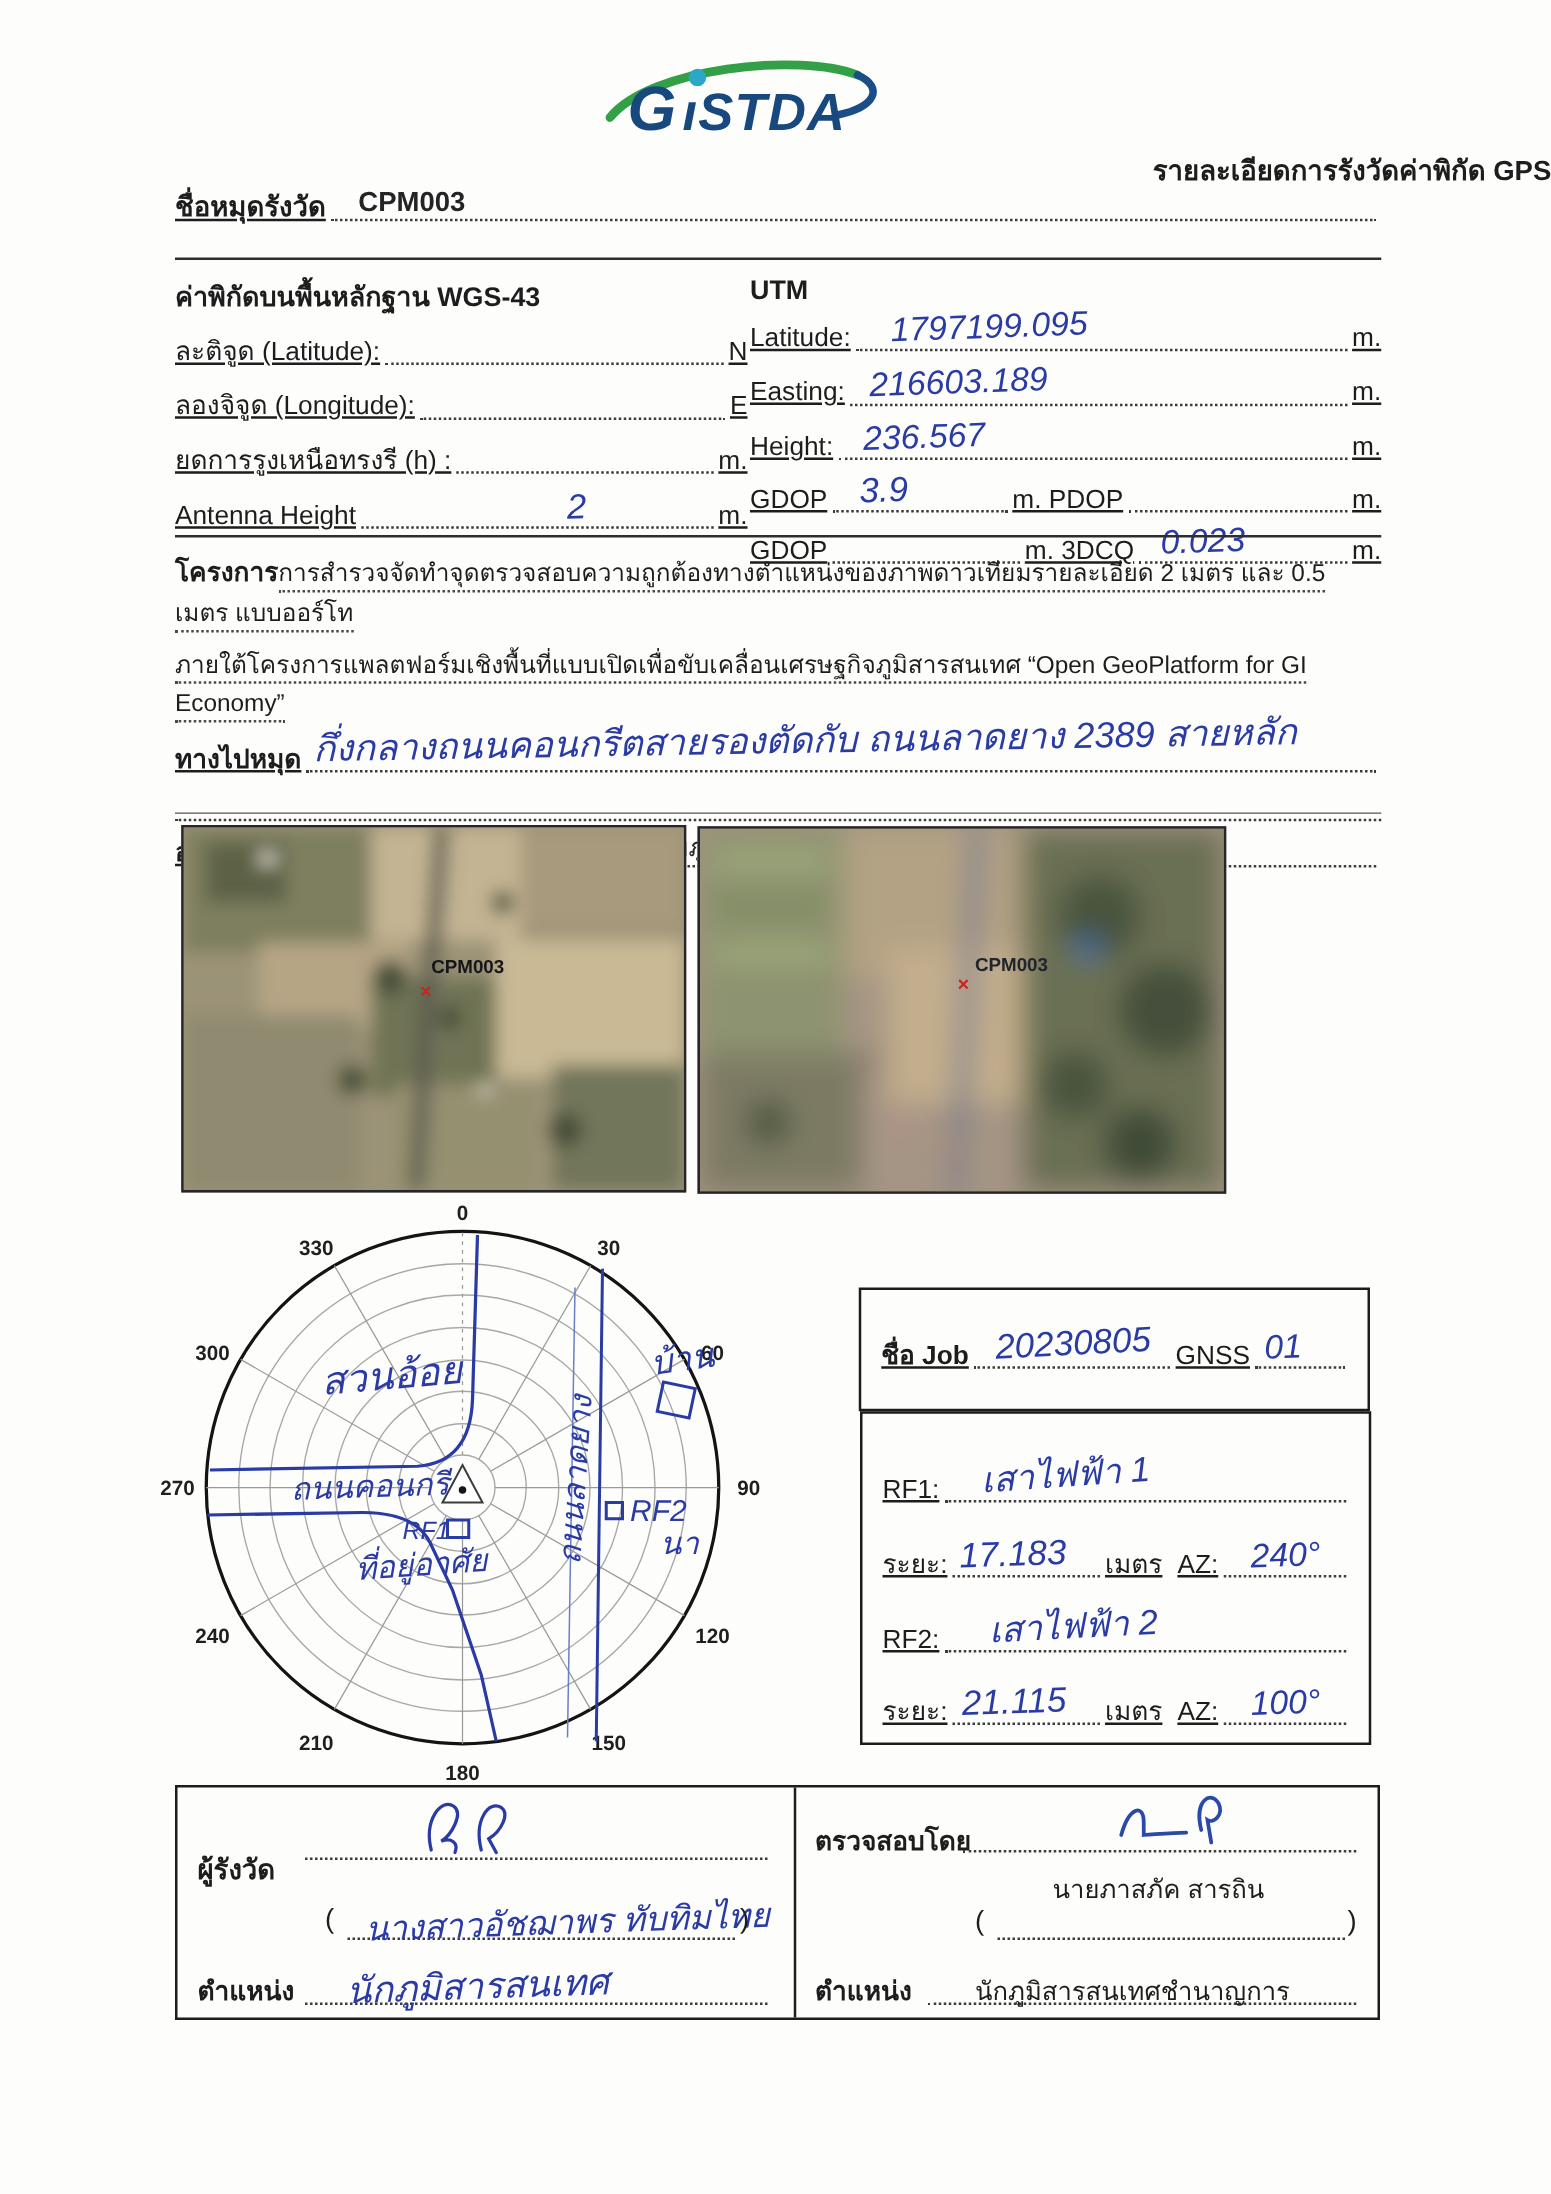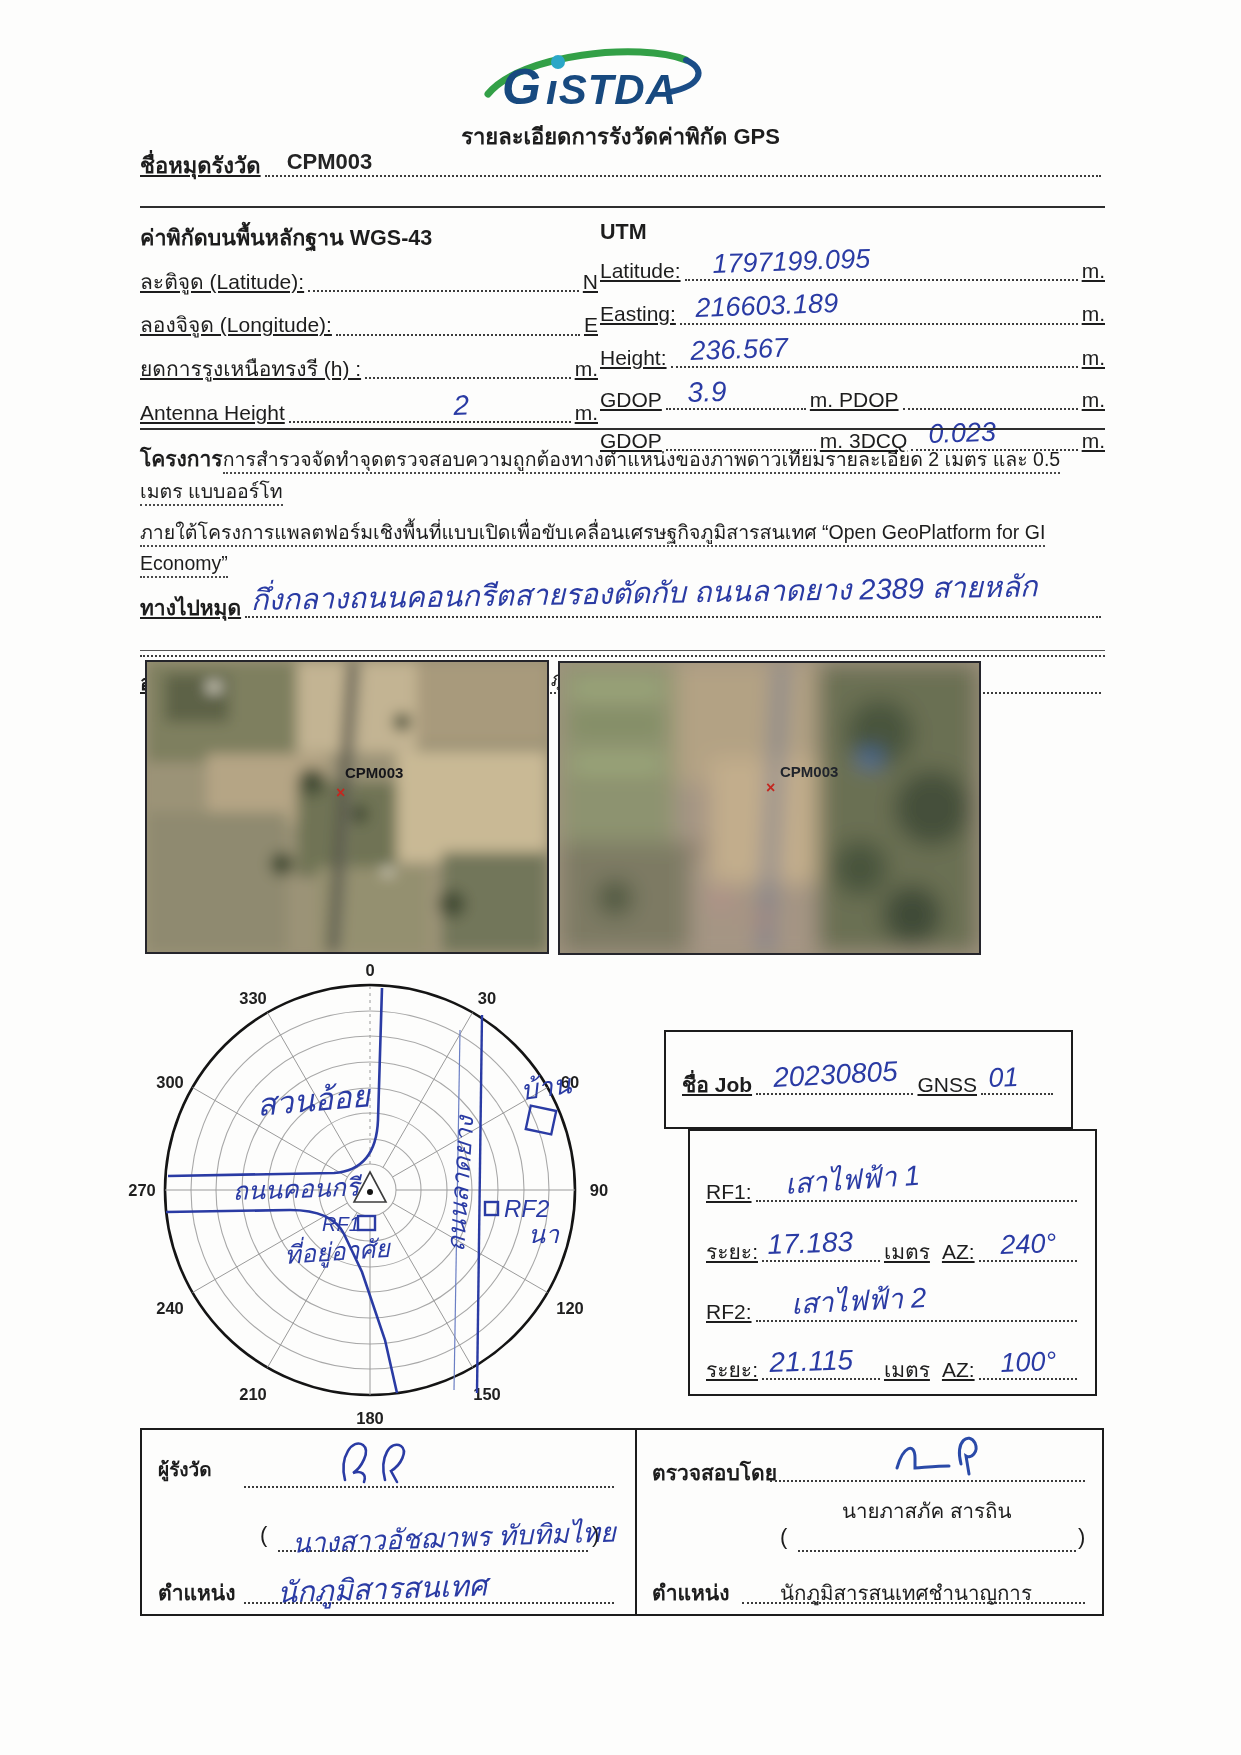--- a/index.html
+++ b/index.html
@@ -28,21 +28,21 @@
 
 <div class="page">
 
   <svg class="abs" style="left:440px;top:40px" width="360" height="80" viewBox="0 0 360 80">
     <path d="M48,54 C80,14 200,2 246,20" fill="none" stroke="#33a047" stroke-width="7" stroke-linecap="round"></path>
     <path d="M246,20 C268,30 260,46 230,52" fill="none" stroke="#1b4d87" stroke-width="6" stroke-linecap="round"></path>
     <text x="62" y="64" font-size="50" font-style="italic" font-weight="700" fill="#17497f">G</text>
     <text x="106" y="64" font-size="42" font-style="italic" font-weight="700" fill="#17497f" letter-spacing="1">ıSTDA</text>
     <circle cx="118" cy="22" r="7" fill="#2ba7c7"></circle>
   </svg>
-  <div class="abs" style="left:0;top:119px;width:1241px;text-align:center;font-size:22px;font-weight:600">รายละเอียดการรังวัดค่าพิกัด GPS</div>
+  <div class="abs" style="left:0;top:119px;width:1241px;text-align:right;font-size:22px;font-weight:600">รายละเอียดการรังวัดค่าพิกัด GPS</div>
 
   <div class="abs row" style="left:140px;top:152px;width:965px;font-size:22px">
     <span class="lbl b">ชื่อหมุดรังวัด</span>
     <span class="dots" style="height:7px">
       <span class="typed" style="left:22px;font-size:22px;font-weight:600">CPM003</span>
     </span>
   </div>
   <div class="rule" style="left:140px;top:206px;width:965px"></div>
 
   <div class="abs" style="left:140px;top:220px;width:458px;font-size:21px">
@@ -269,21 +269,21 @@
       <text class="bluehand" x="165" y="324" font-size="25" transform="rotate(-4 165 324)">ที่อยู่อาศัย</text>
       <text class="bluehand" x="384" y="277" font-size="24">RF2</text>
       <text class="bluehand" x="408" y="303" font-size="25">นา</text>
     </g>
     <g>
       <polygon points="250,232 266,262 234,262" fill="#ffffff" stroke="#3c3c3c" stroke-width="1.6"></polygon>
       <circle cx="250" cy="252" r="3" fill="#141414"></circle>
     </g>
   </svg>
 
-  <div class="abs" style="left:664px;top:1030px;width:405px;height:95px;border:2.2px solid #1c1c1c;">
+  <div class="abs" style="left:687px;top:1030px;width:405px;height:95px;border:2.2px solid #1c1c1c;">
     <div class="row" style="position:absolute;left:16px;right:14px;top:40px;font-size:21px">
       <span class="lbl b">ชื่อ Job</span>
       <span class="dots">
         <span class="hand" style="left:18px;font-size:28px;transform:rotate(-3deg)">20230805</span>
       </span>
       <span class="lbl">GNSS</span>
       <span class="dots fix" style="width:72px">
         <span class="hand" style="left:8px;font-size:27px">01</span>
       </span>
     </div>
@@ -322,21 +322,21 @@
       <span class="lbl" style="margin-left:12px">AZ:</span>
       <span class="dots">
         <span class="hand" style="left:22px;font-size:27px">100°</span>
       </span>
     </div>
   </div>
 
   <div class="abs" style="left:140px;top:1428px;width:960px;height:184px;border:2.4px solid #1c1c1c;">
     <div class="abs" style="left:493px;top:0;width:0;height:184px;border-left:2.2px solid #1c1c1c"></div>
 
-    <span class="abs b" style="left:16px;top:24px;font-size:19px">ผู้รังวัด</span>
+    <span class="abs b" style="left:16px;top:48px;font-size:22px">ผู้รังวัด</span>
     <div class="dline" style="left:102px;top:56px;width:370px"></div>
     <svg class="abs" style="left:185px;top:2px" width="110" height="56" viewBox="0 0 110 56">
       <path d="M18,48 C12,24 26,6 36,13 C44,19 34,36 26,41 C34,38 40,42 37,50 M58,48 C52,24 64,8 74,14 C81,19 74,33 64,39 L70,50" fill="none" stroke="#2a3ba4" stroke-width="2.6" stroke-linecap="round"></path>
     </svg>
     <span class="abs" style="left:118px;top:92px;font-size:22px">(</span>
     <div class="dline" style="left:136px;top:120px;width:310px"></div>
     <span class="abs" style="left:150px;top:86px;font-size:27px;color:#2a3ba4;font-style:italic;transform:rotate(-2deg);white-space:nowrap">นางสาวอัชฌาพร ทับทิมไทย</span>
     <span class="abs" style="left:450px;top:92px;font-size:22px">)</span>
     <span class="abs b" style="left:16px;top:146px;font-size:21px">ตำแหน่ง</span>
     <div class="dline" style="left:102px;top:172px;width:370px"></div>

